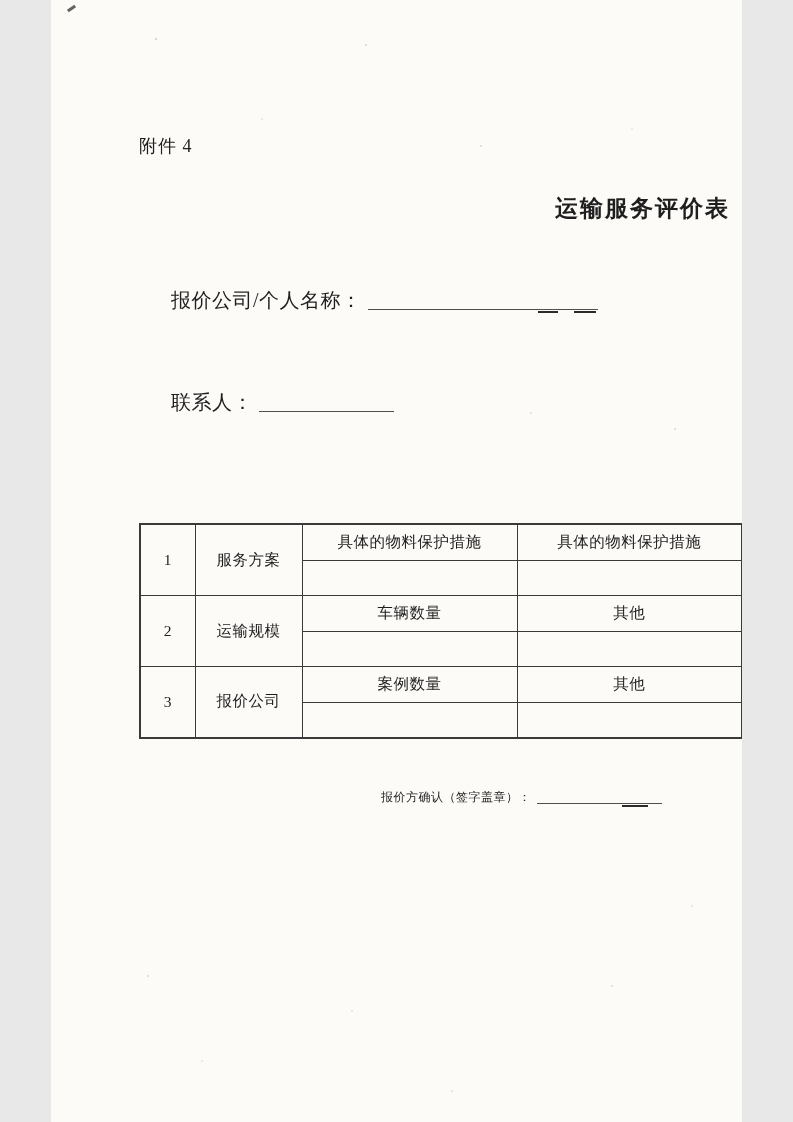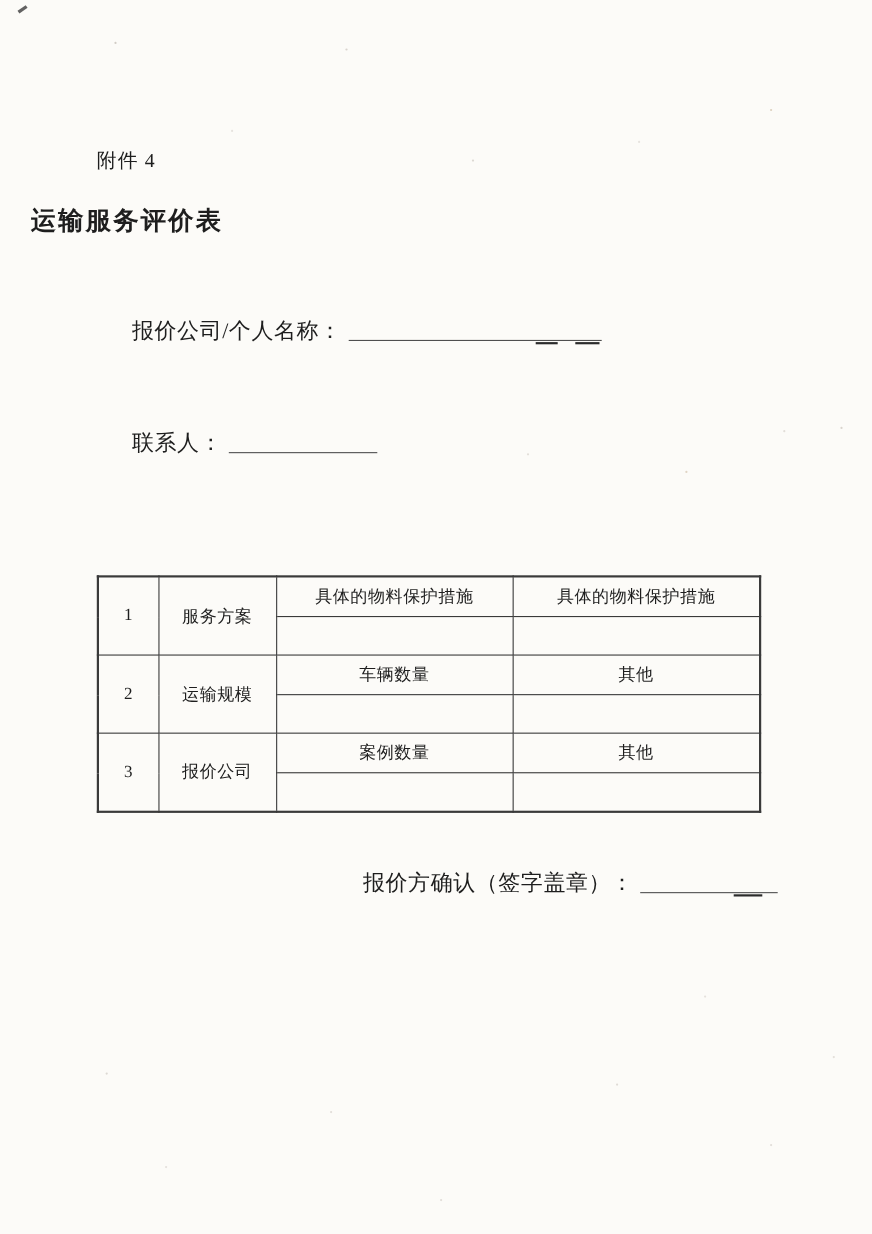--- a/index.html
+++ b/index.html
@@ -2,21 +2,21 @@
 <html><head>
 <meta charset="utf-8">
 <style>
   html, body {
     margin: 0;
     padding: 0;
     background: #e8e8e8;
   }
   .page {
     position: relative;
-    width: 793px;
+    width: 691px;
     height: 1122px;
     margin: 0 auto;
     background: #fcfbf8;
     overflow: hidden;
     font-family: "Liberation Serif", "DejaVu Serif", serif;
     color: #1e1e1e;
   }
   
   .speck {
     position: absolute;
@@ -58,23 +58,23 @@
     position: absolute;
     left: 88px;
     top: 134px;
     font-size: 18px;
     letter-spacing: 1px;
   }
   .title {
     position: absolute;
     left: 0;
     right: 12px;
-    top: 185px;
+    top: 193px;
     margin: 0;
-    text-align: left;
+    text-align: right;
     font-size: 23px;
     font-weight: bold;
     letter-spacing: 2px;
     padding-left: 28px;
   }
   .field {
     position: absolute;
     white-space: nowrap;
     font-size: 20px;
     letter-spacing: .5px;
@@ -119,21 +119,21 @@
     text-align: center;
     vertical-align: middle;
     padding: 7px;
     letter-spacing: .5px;
   }
   .eval-table { border: 2px solid #3a3a3a; }
   .eval-table tr { height: 35px; }
   .footer-field {
     position: absolute;
     white-space: nowrap;
-    font-size: 20px;
+    font-size: 12px;
     letter-spacing: .5px;
   }
   .confirm { left: 330px; top: 789px; }
   .date    { left: 352px; top: 841px; }
 </style>
 </head>
 <body>
 
 <div class="page">
 

